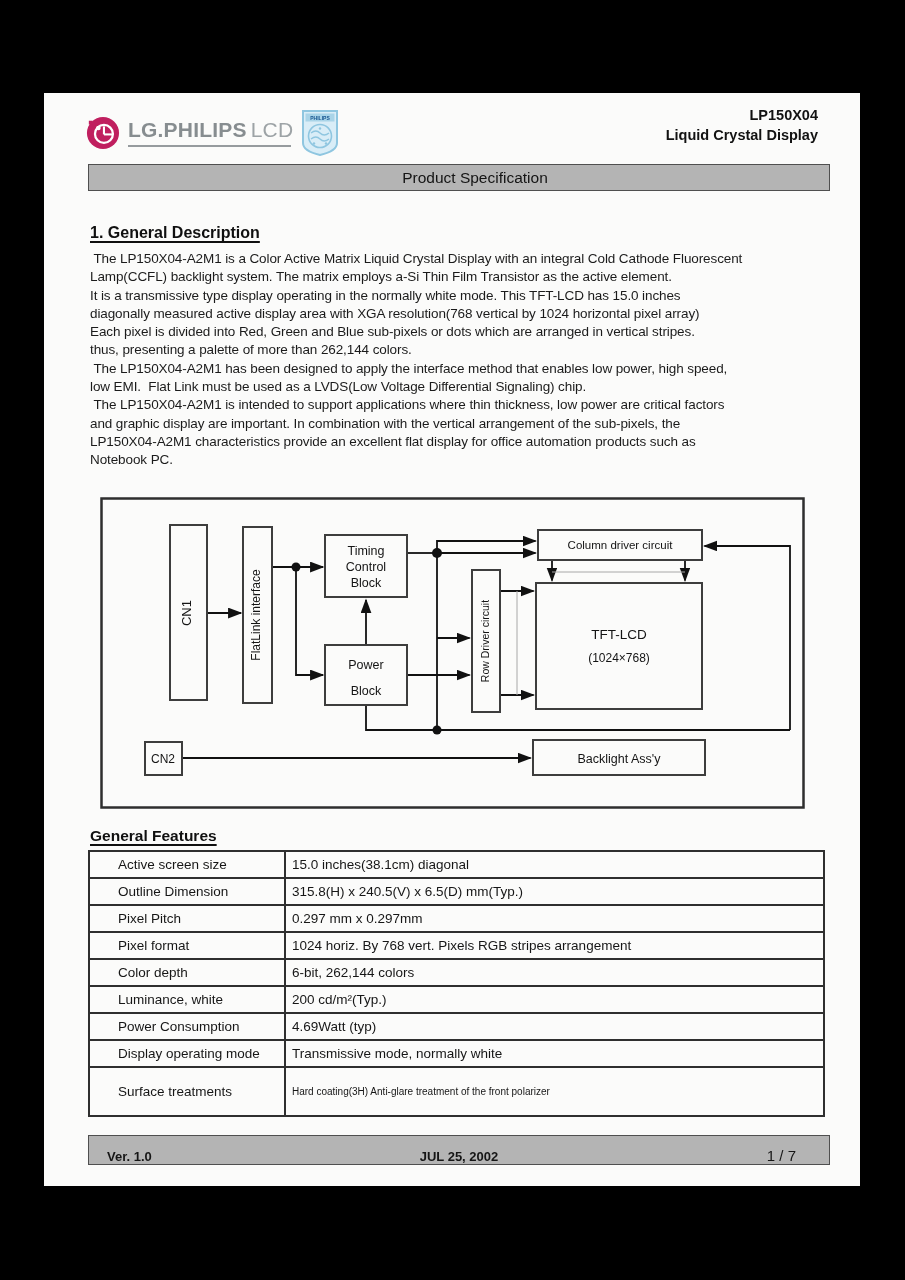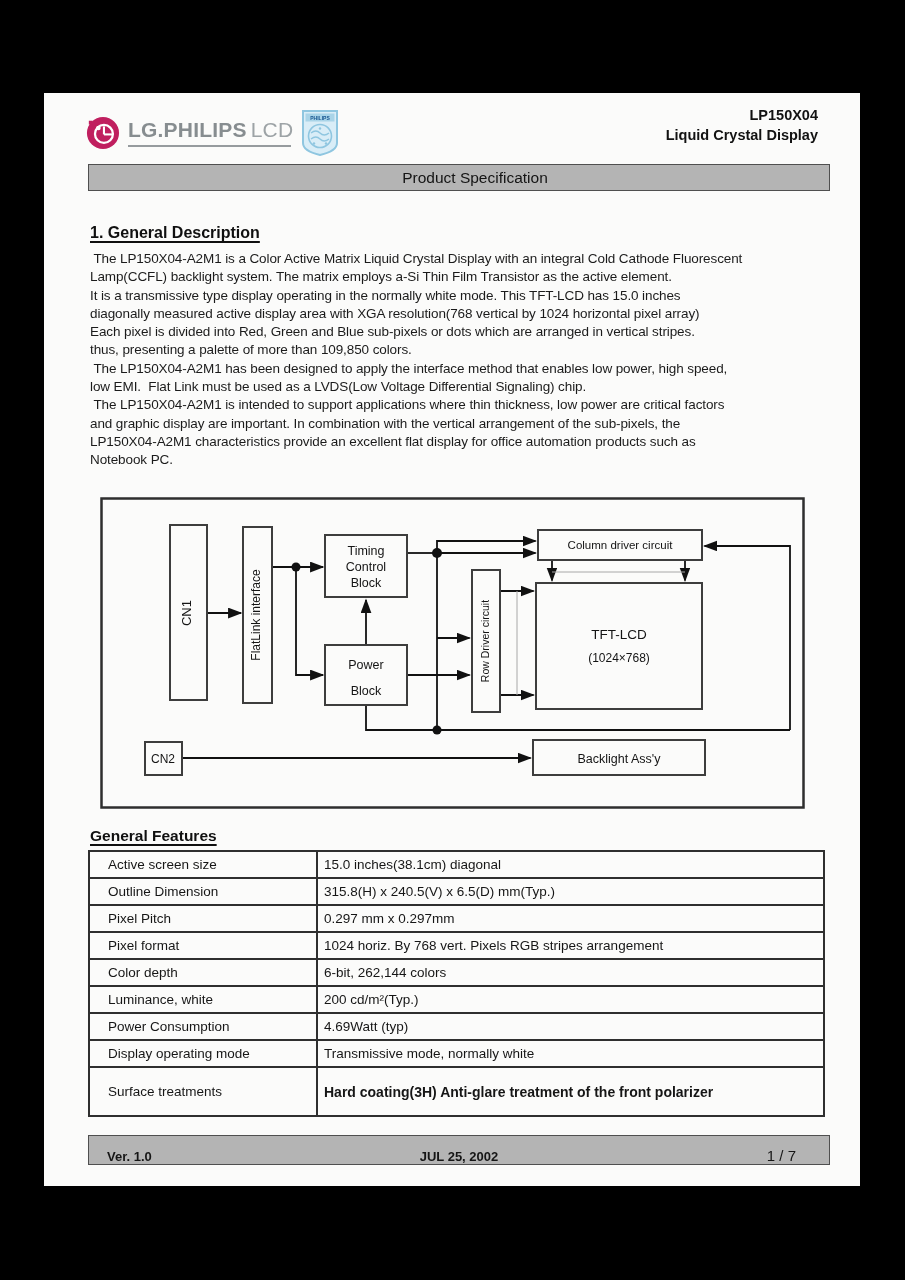--- a/index.html
+++ b/index.html
@@ -57,24 +57,24 @@
   .diagram { position:absolute; left:56px; top:404px; }
   .diagram text { fill:#141414; }
   
   .ftable {
     position:absolute; left:44px; top:757px; width:737px;
     border:2px solid #2f2f2f; box-sizing:border-box;
     background:#fbfbfa;
   }
   .trow { display:flex; height:25px; border-bottom:2px solid #2f2f2f; }
   .trow:last-child { border-bottom:none; height:47px; }
-  .tlabel { width:228px; box-sizing:border-box; border-right:2px solid #2f2f2f;
-    padding-left:18px; display:flex; align-items:center; font-size:13.5px; }
+  .tlabel { width:196px; box-sizing:border-box; border-right:2px solid #2f2f2f;
+    padding-left:28px; display:flex; align-items:center; font-size:13.5px; }
   .tvalue { flex:1; padding-left:6px; display:flex; align-items:center; font-size:13.5px; }
-  .trow:last-child .tvalue { font-size:14px;font-weight:bold; }
+  .trow:last-child .tvalue { font-size:10px; }
 </style>
 </head>
 <body>
 
 <div class="page">
 
   <div class="logo-row">
     <svg class="lg-mark" viewBox="0 0 36 36">
       <circle cx="18" cy="18" r="17" fill="#c01f5f"></circle>
       <circle cx="19" cy="19" r="9.5" fill="none" stroke="#ffffff" stroke-width="2.4"></circle>
@@ -112,21 +112,21 @@
   </div>
 
   <div class="h-title desc-heading">1. General Description</div>
 
   <div class="paragraph">
     <div class="pline"> The LP150X04-A2M1 is a Color Active Matrix Liquid Crystal Display with an integral Cold Cathode Fluorescent</div>
     <div class="pline">Lamp(CCFL) backlight system. The matrix employs a-Si Thin Film Transistor as the active element.</div>
     <div class="pline">It is a transmissive type display operating in the normally white mode. This TFT-LCD has 15.0 inches</div>
     <div class="pline">diagonally measured active display area with XGA resolution(768 vertical by 1024 horizontal pixel array)</div>
     <div class="pline">Each pixel is divided into Red, Green and Blue sub-pixels or dots which are arranged in vertical stripes.</div>
-    <div class="pline">thus, presenting a palette of more than 109,850 colors.</div>
+    <div class="pline">thus, presenting a palette of more than 262,144 colors.</div>
     <div class="pline"> The LP150X04-A2M1 has been designed to apply the interface method that enables low power, high speed,</div>
     <div class="pline">low EMI.  Flat Link must be used as a LVDS(Low Voltage Differential Signaling) chip.</div>
     <div class="pline"> The LP150X04-A2M1 is intended to support applications where thin thickness, low power are critical factors</div>
     <div class="pline">and graphic display are important. In combination with the vertical arrangement of the sub-pixels, the</div>
     <div class="pline">LP150X04-A2M1 characteristics provide an excellent flat display for office automation products such as</div>
     <div class="pline">Notebook PC.</div>
   </div>
 
   <svg class="diagram" width="705" height="312" viewBox="0 0 705 312">
     <defs>

